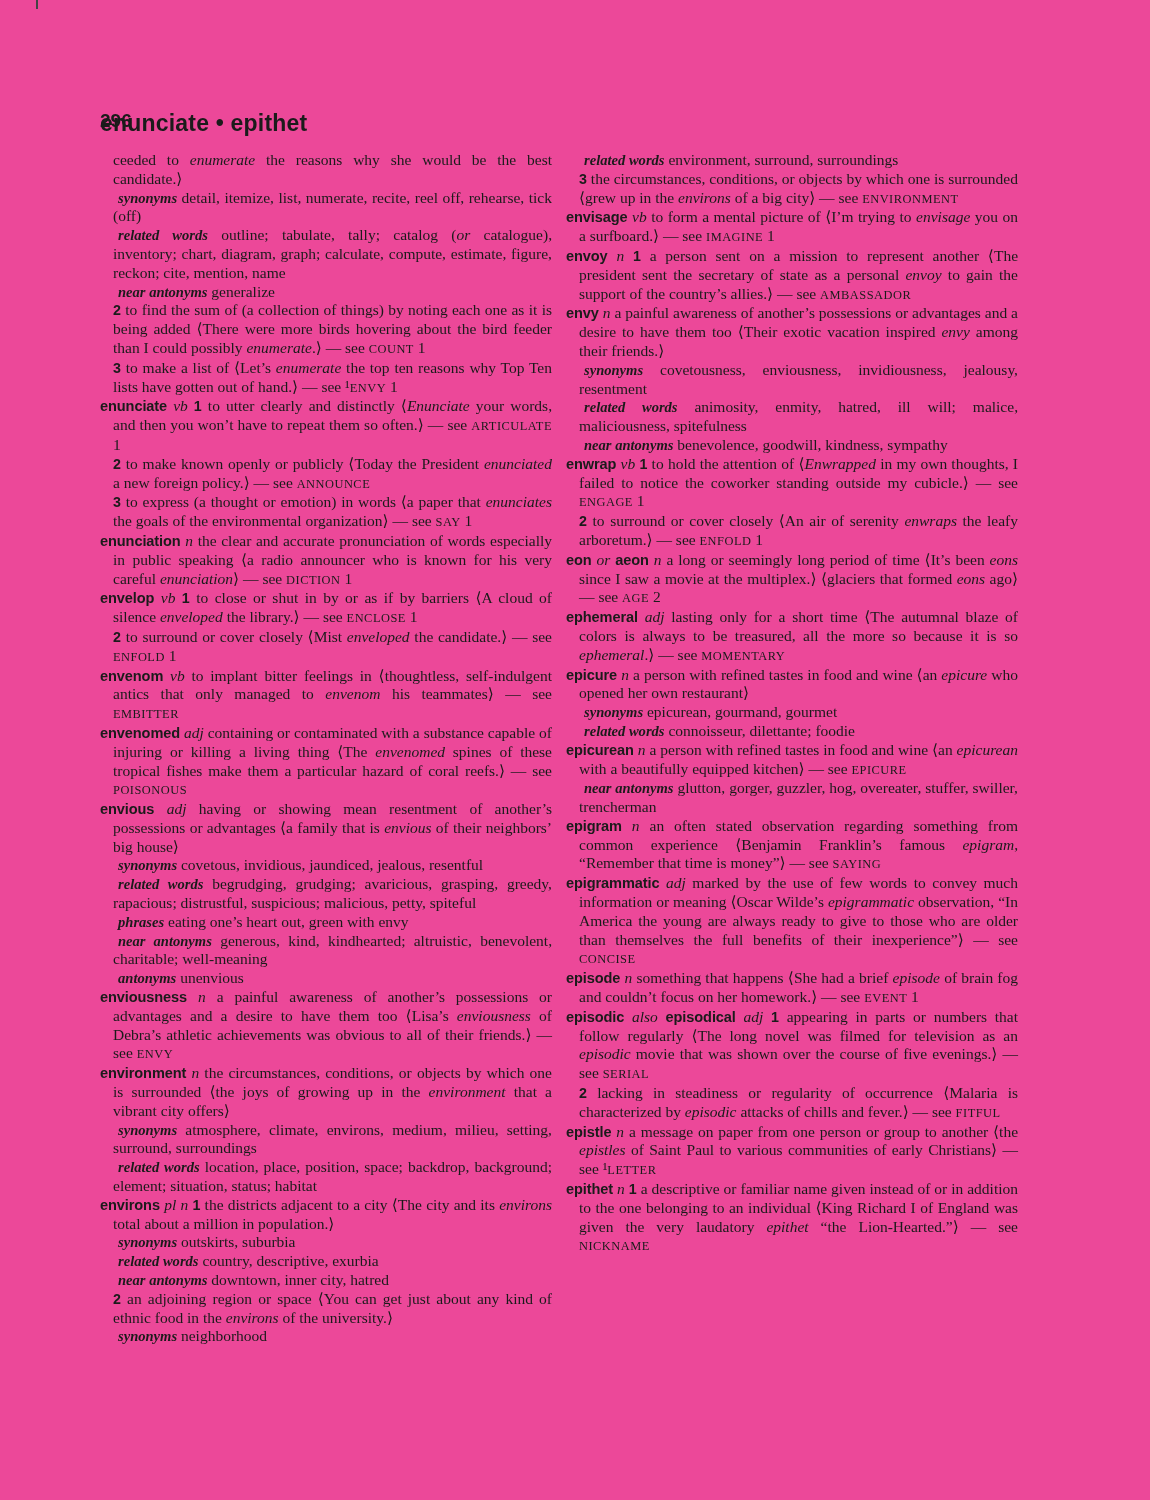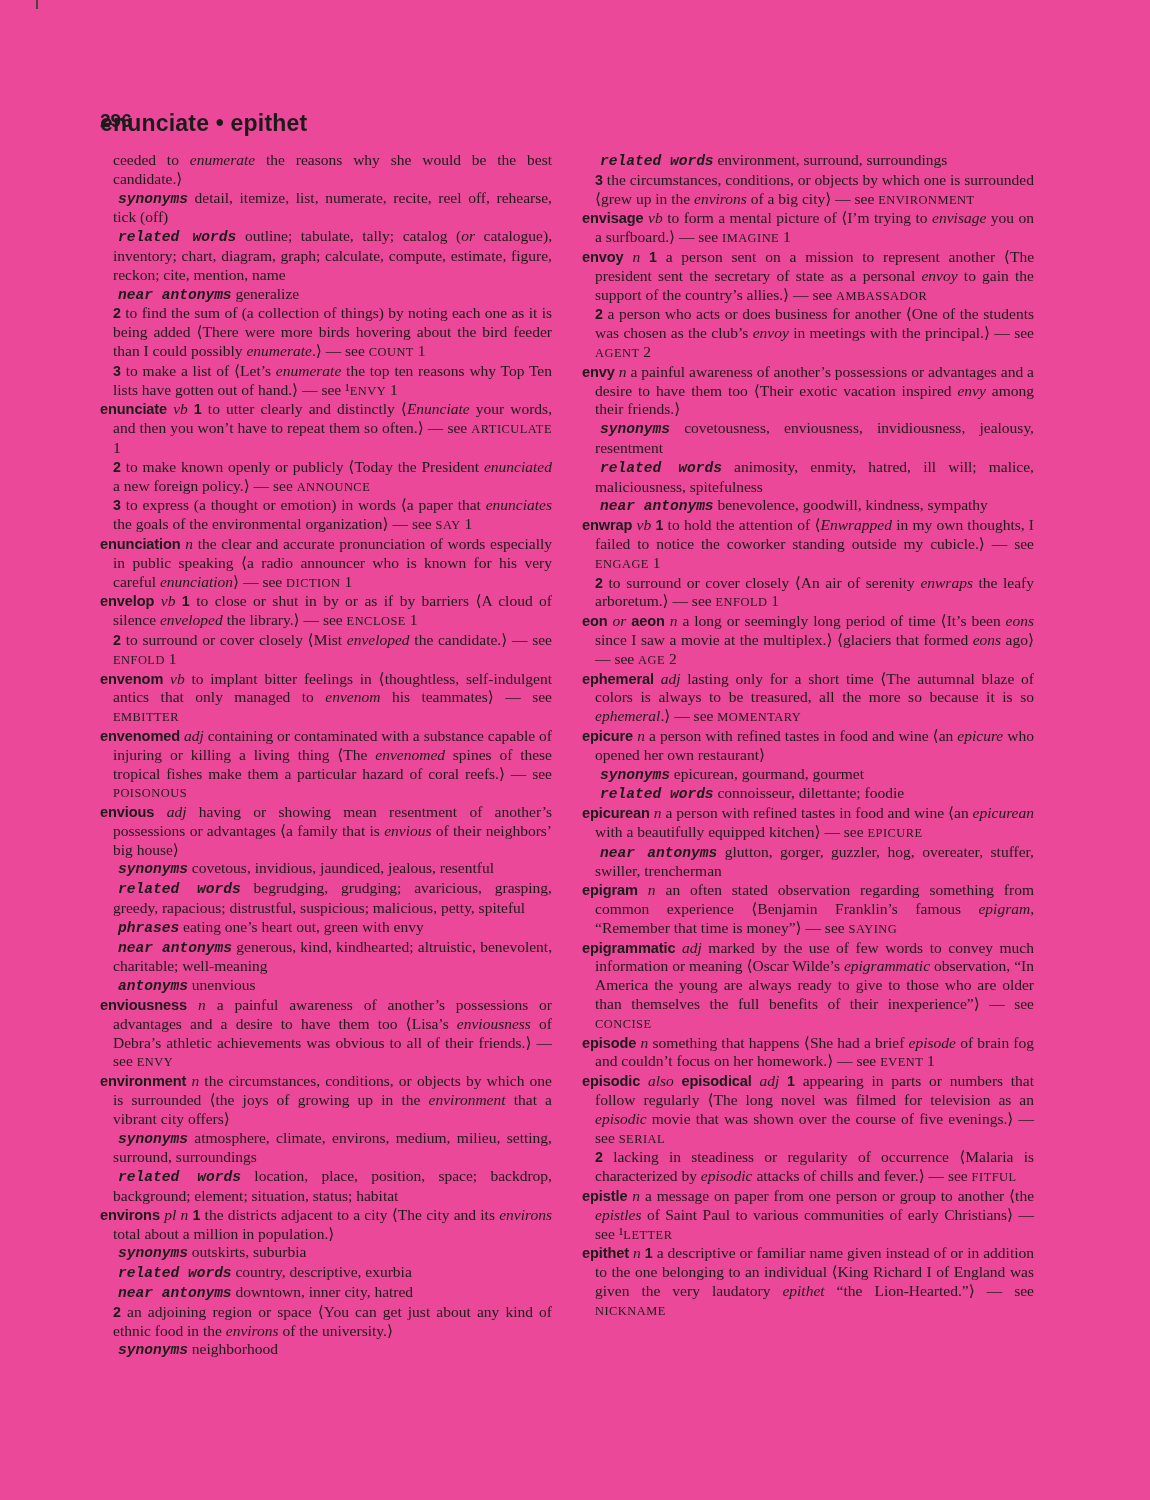--- a/index.html
+++ b/index.html
@@ -1,29 +1,29 @@
 <!DOCTYPE html>
 <html><head>
 <meta charset="utf-8">
 <style>
   html,body{margin:0;padding:0;background:#e8e8e8;}
   .page{position:relative;width:1150px;height:1500px;background:#ec4899;overflow:hidden;color:#1b1b1b;}
   .crop-mark{position:absolute;left:36px;top:0;width:2px;height:9px;background:#444;}
   .header{position:absolute;left:100px;top:110px;width:934px;height:32px;}
   .guide{position:absolute;left:0;top:0;font-family:"Liberation Sans","DejaVu Sans",sans-serif;font-weight:700;font-size:23px;letter-spacing:.2px;}
   .pageno{position:absolute;left:0;right:0;top:0;text-align:left;font-family:"Liberation Sans","DejaVu Sans",sans-serif;font-weight:700;font-size:19px;}
-  .columns{position:absolute;left:100px;top:151px;width:934px;display:flex;gap:30px;}
+  .columns{position:absolute;left:100px;top:151px;width:934px;display:flex;gap:14px;}
   .column{width:452px;font-family:"Liberation Serif","DejaVu Serif",serif;font-size:15.5px;line-height:18.8px;text-align:justify;}
   .para{margin:0;padding-left:13px;}
   .entry{text-indent:-13px;}
   .cont{text-indent:0;}
   .sub{text-indent:5px;}
   .snum{text-indent:0;}
   .hw{font-family:"Liberation Sans","DejaVu Sans",sans-serif;font-weight:700;font-size:.94em;letter-spacing:-.1px;}
-  .lb{font-family:Liberation Mono, monospace;font-weight:700;font-style:italic;font-size:.94em;}
+  .lb{font-family:Liberation Serif, serif;font-weight:700;font-style:italic;font-size:.94em;}
   .nm{font-family:"Liberation Sans","DejaVu Sans",sans-serif;font-weight:700;font-size:.92em;}
   .it{font-style:italic;}
   .sc{font-size:.8em;letter-spacing:.5px;}
   .tx{}
 </style>
 </head>
 <body>
 
 <div class="page">
   <div class="crop-mark"></div>
@@ -62,21 +62,20 @@
         <p class="para sub"><span class="lb">related words</span><span class="tx"> country, descriptive, exurbia</span></p>
         <p class="para sub"><span class="lb">near antonyms</span><span class="tx"> downtown, inner city, hatred</span></p>
         <p class="para snum"><span class="nm">2</span><span class="tx"> an adjoining region or space ⟨You can get just about any kind of ethnic food in the </span><span class="it">environs</span><span class="tx"> of the university.⟩</span></p>
         <p class="para sub"><span class="lb">synonyms</span><span class="tx"> neighborhood</span></p>
       </div>
     <div class="column">
         <p class="para sub"><span class="lb">related words</span><span class="tx"> environment, surround, surroundings</span></p>
         <p class="para snum"><span class="nm">3</span><span class="tx"> the circumstances, conditions, or objects by which one is surrounded ⟨grew up in the </span><span class="it">environs</span><span class="tx"> of a big city⟩ — see </span><span class="sc">ENVIRONMENT</span></p>
         <p class="para entry"><span class="hw">envisage</span><span class="tx"> </span><span class="it">vb</span><span class="tx"> to form a mental picture of ⟨I’m trying to </span><span class="it">envisage</span><span class="tx"> you on a surfboard.⟩ — see </span><span class="sc">IMAGINE</span><span class="tx"> 1</span></p>
         <p class="para entry"><span class="hw">envoy</span><span class="tx"> </span><span class="it">n</span><span class="tx"> </span><span class="nm">1</span><span class="tx"> a person sent on a mission to represent another ⟨The president sent the secretary of state as a personal </span><span class="it">envoy</span><span class="tx"> to gain the support of the country’s allies.⟩ — see </span><span class="sc">AMBASSADOR</span></p>
-        <p class="para snum"><span class="nm">2</span><span class="tx"> a person who acts or does business for another ⟨One of the students was chosen as the club’s </span><span class="it">envoy</span><span class="tx"> in meetings with the principal.⟩ — see </span><span class="sc">AGENT</span><span class="tx"> 2</span></p>
         <p class="para entry"><span class="hw">envy</span><span class="tx"> </span><span class="it">n</span><span class="tx"> a painful awareness of another’s possessions or advantages and a desire to have them too ⟨Their exotic vacation inspired </span><span class="it">envy</span><span class="tx"> among their friends.⟩</span></p>
         <p class="para sub"><span class="lb">synonyms</span><span class="tx"> covetousness, enviousness, invidiousness, jealousy, resentment</span></p>
         <p class="para sub"><span class="lb">related words</span><span class="tx"> animosity, enmity, hatred, ill will; malice, maliciousness, spitefulness</span></p>
         <p class="para sub"><span class="lb">near antonyms</span><span class="tx"> benevolence, goodwill, kindness, sympathy</span></p>
         <p class="para entry"><span class="hw">enwrap</span><span class="tx"> </span><span class="it">vb</span><span class="tx"> </span><span class="nm">1</span><span class="tx"> to hold the attention of ⟨</span><span class="it">Enwrapped</span><span class="tx"> in my own thoughts, I failed to notice the coworker standing outside my cubicle.⟩ — see </span><span class="sc">ENGAGE</span><span class="tx"> 1</span></p>
         <p class="para snum"><span class="nm">2</span><span class="tx"> to surround or cover closely ⟨An air of serenity </span><span class="it">enwraps</span><span class="tx"> the leafy arboretum.⟩ — see </span><span class="sc">ENFOLD</span><span class="tx"> 1</span></p>
         <p class="para entry"><span class="hw">eon</span><span class="tx"> </span><span class="it">or</span><span class="tx"> </span><span class="hw">aeon</span><span class="tx"> </span><span class="it">n</span><span class="tx"> a long or seemingly long period of time ⟨It’s been </span><span class="it">eons</span><span class="tx"> since I saw a movie at the multiplex.⟩ ⟨glaciers that formed </span><span class="it">eons</span><span class="tx"> ago⟩ — see </span><span class="sc">AGE</span><span class="tx"> 2</span></p>
         <p class="para entry"><span class="hw">ephemeral</span><span class="tx"> </span><span class="it">adj</span><span class="tx"> lasting only for a short time ⟨The autumnal blaze of colors is always to be treasured, all the more so because it is so </span><span class="it">ephemeral</span><span class="tx">.⟩ — see </span><span class="sc">MOMENTARY</span></p>
         <p class="para entry"><span class="hw">epicure</span><span class="tx"> </span><span class="it">n</span><span class="tx"> a person with refined tastes in food and wine ⟨an </span><span class="it">epicure</span><span class="tx"> who opened her own restaurant⟩</span></p>
         <p class="para sub"><span class="lb">synonyms</span><span class="tx"> epicurean, gourmand, gourmet</span></p>

